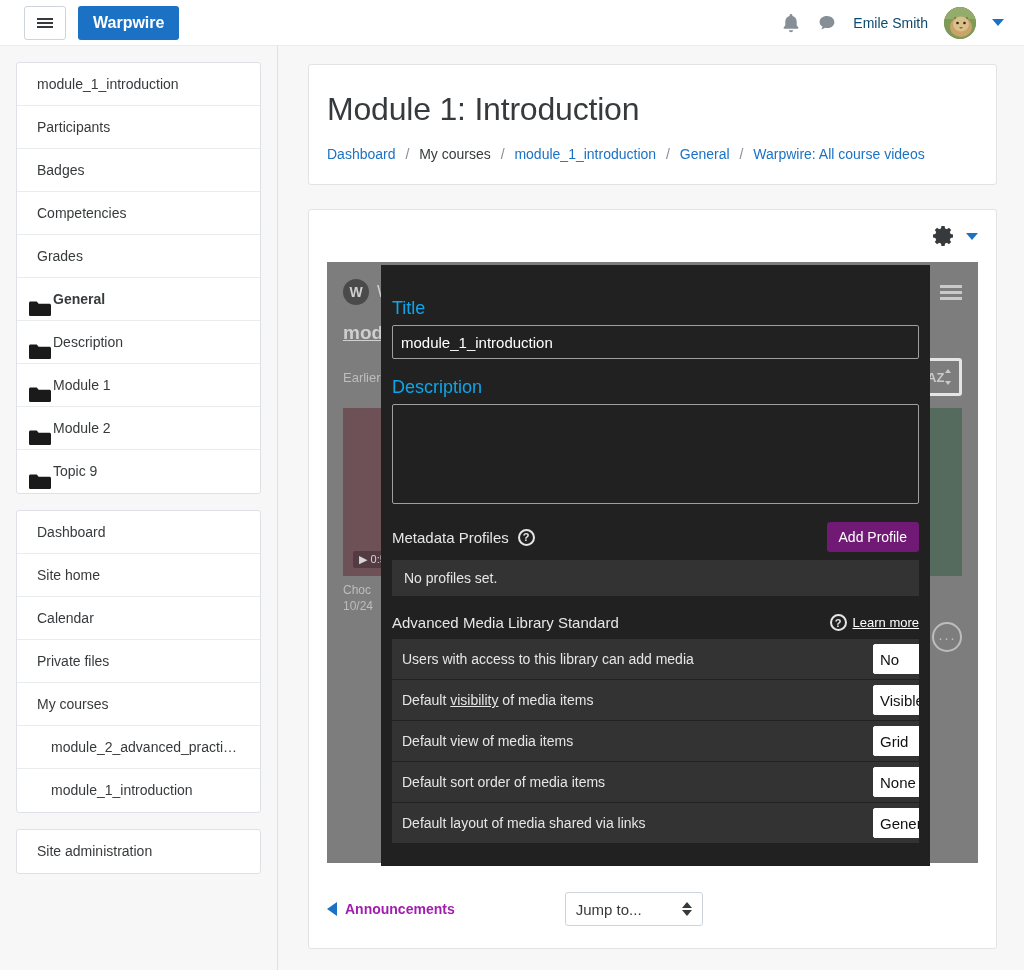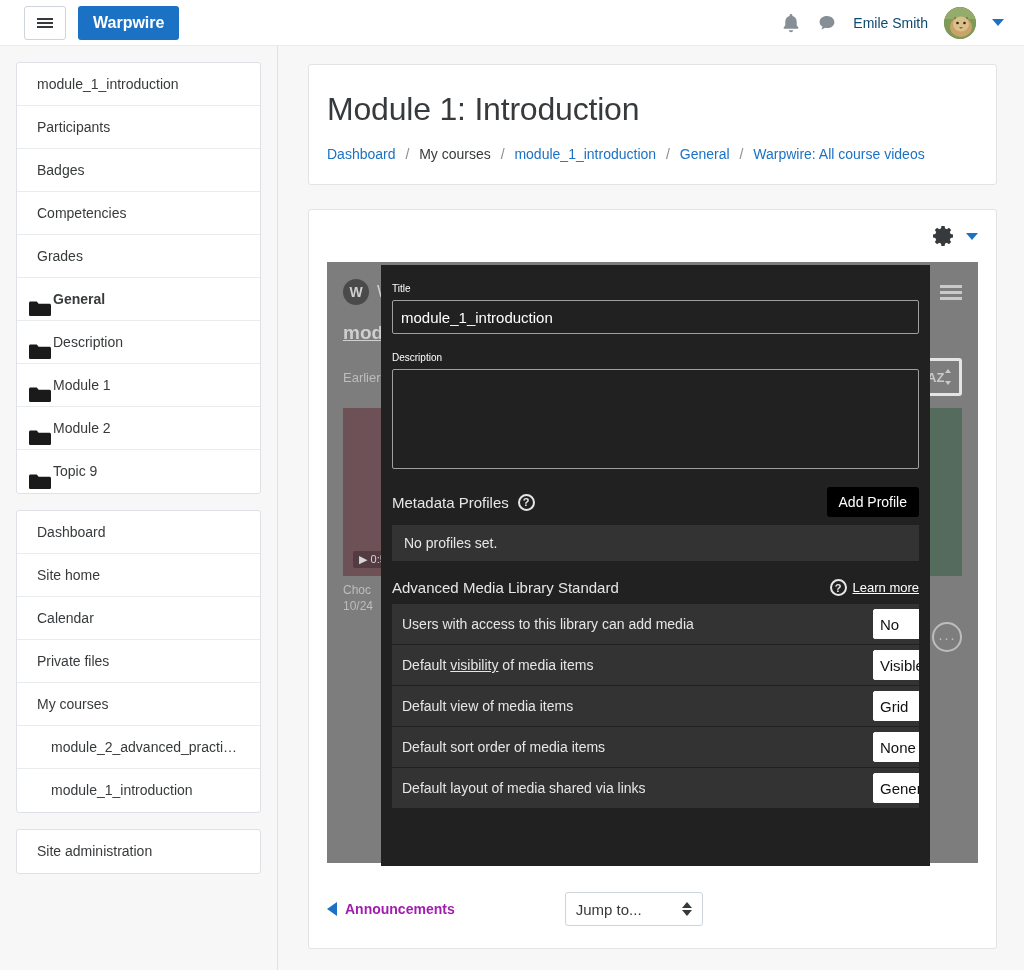--- a/index.html
+++ b/index.html
@@ -148,21 +148,21 @@
     border:2px solid #bdbdbd; color:#bdbdbd; display:flex;align-items:center;justify-content:center;
     font-size:15px; letter-spacing:1px; line-height:1;
   }
 
   
   #modal{
     position:absolute; left:381px; top:265px; width:549px; height:601px;
     background:#212121; color:#e6e6e6; padding:18px 11px 0 11px;
     overflow:hidden; z-index:40;
   }
-  .field-label{ font-size:10px; color:#ffffff; margin:0 0 6px 0; }
+  .field-label{ font-size:18px; color:#0ea5e9; margin:15px 0 6px 0; }
   .txt-input{
     width:527px; height:34px; background:#212121; color:#ffffff;
     border:1px solid #9f9f9f; border-radius:2px; font-size:15px;
     padding:0 8px; font-family:"Liberation Sans", sans-serif;
   }
   .txt-area{
     width:527px; height:100px; background:#212121; color:#ffffff;
     border:1px solid #9f9f9f; border-radius:2px; font-size:15px; padding:6px 8px;
     resize:none; font-family:"Liberation Sans", sans-serif; display:block;
   }
@@ -170,21 +170,21 @@
     display:flex; align-items:center; margin-top:18px;
   }
   .section-title{ font-size:15px; color:#e6e6e6; }
   .help-circle{
     width:17px;height:17px;border-radius:50%; border:2px solid #e6e6e6;
     color:#e6e6e6; font-size:11px; font-weight:bold; display:inline-flex;
     align-items:center; justify-content:center; margin-left:9px; cursor:pointer;
     flex:0 0 auto;
   }
   .btn-primary{
-    margin-left:auto; background:#000000; color:#fff; border:none; border-radius:3px;
+    margin-left:auto; background:#701a75; color:#fff; border:none; border-radius:3px;
     padding:7px 12px; font-size:14px; cursor:pointer; font-family:"Liberation Sans", sans-serif;
   }
   .panel-note{
     margin-top:8px; width:527px; height:36px; background:#333333;
     display:flex; align-items:center; padding:0 12px; font-size:14px; color:#e6e6e6;
   }
   .learn-more{
     margin-left:6px; color:#ffffff; text-decoration:underline; font-size:13px; cursor:pointer;
   }
   #opt-table{ margin-top:8px; width:569px; }

